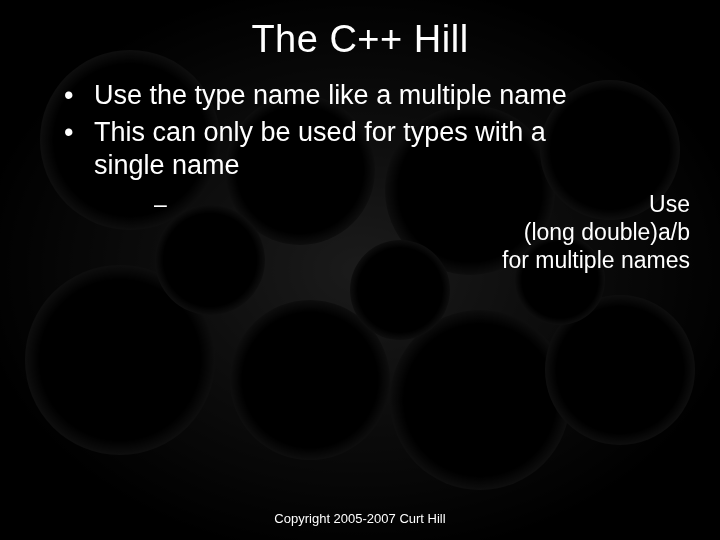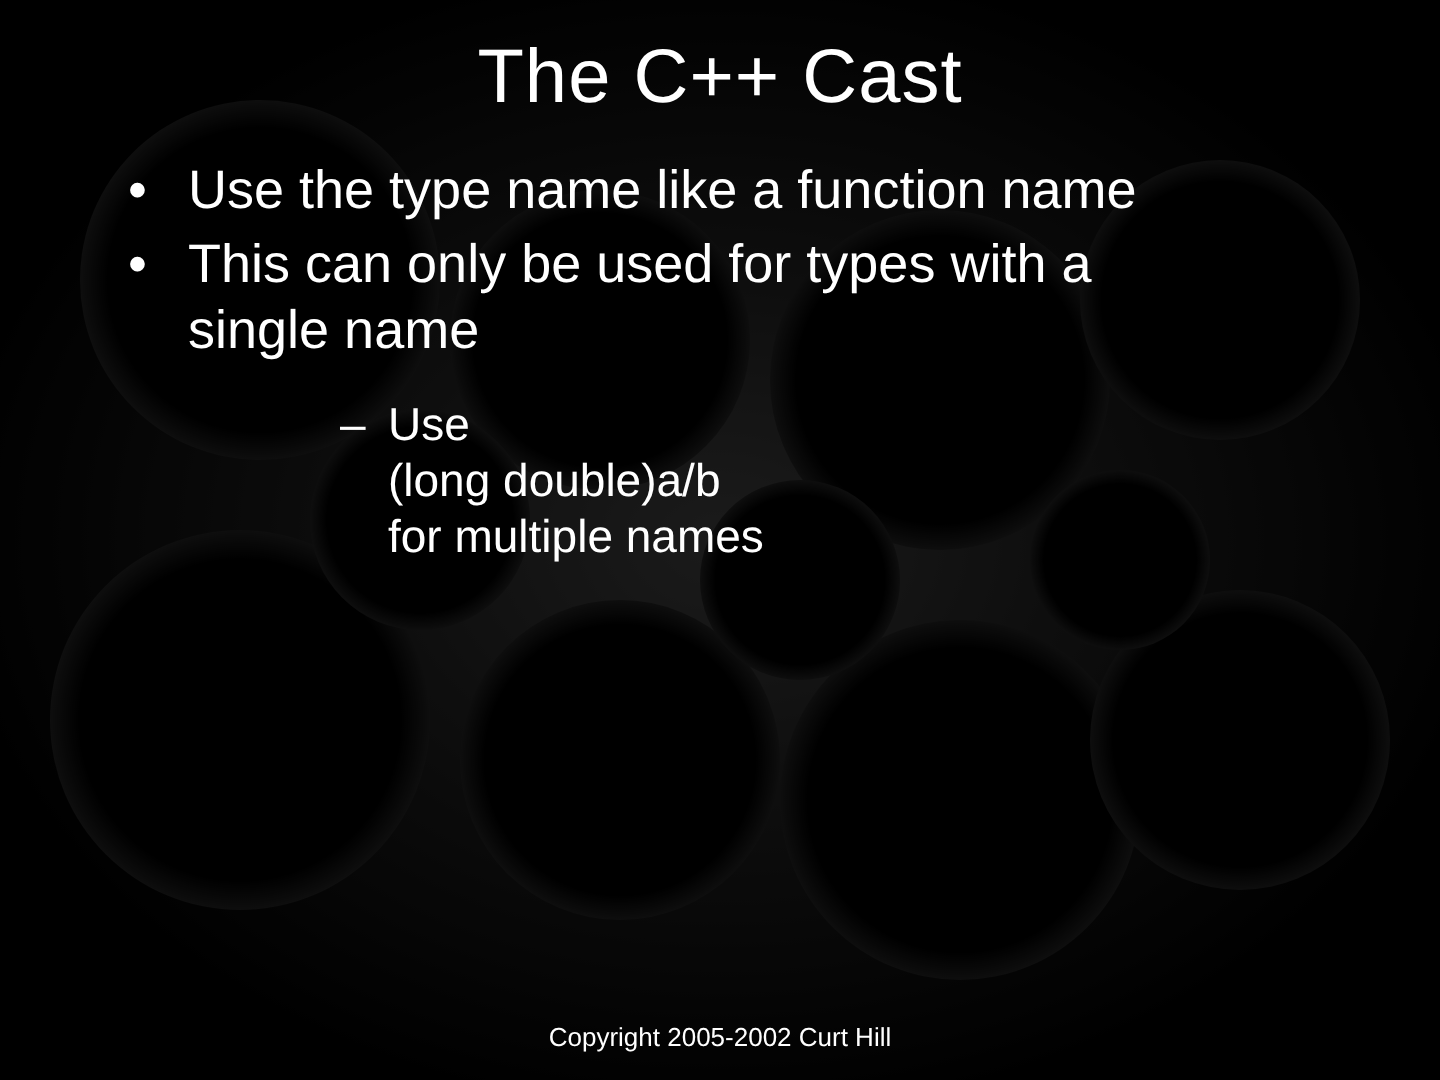--- a/index.html
+++ b/index.html
@@ -63,21 +63,22 @@
   ul.sub {
     list-style: none;
     margin: 8px 0 0 60px;
     padding: 0;
     font-size: 23px;
     line-height: 1.22;
   }
   ul.sub > li {
     position: relative;
     padding-left: 24px;
-    margin: 16px;
+    margin: 0;
+    text-align: right;
   }
   ul.sub > li::before {
     content: "–";
     position: absolute;
     left: 0;
     top: 0;
     font-size: 23px;
     line-height: 1.22;
   }
   .footer {
@@ -117,23 +118,23 @@
     <circle cx="120" cy="360" r="95" fill="url(#g2)"></circle>
     <circle cx="310" cy="380" r="80" fill="url(#g2)"></circle>
     <circle cx="480" cy="400" r="90" fill="url(#g2)"></circle>
     <circle cx="620" cy="370" r="75" fill="url(#g2)"></circle>
     <circle cx="210" cy="260" r="55" fill="url(#g2)"></circle>
     <circle cx="400" cy="290" r="50" fill="url(#g2)"></circle>
     <circle cx="560" cy="280" r="45" fill="url(#g2)"></circle>
   </svg>
 
   <div class="content">
-    <div class="title">The C++ Cast</div>
+    <div class="title">The C++ Hill</div>
     <ul class="top" id="bullets">
-        <li>Use the type name like a function name</li>
+        <li>Use the type name like a multiple name</li>
         <li>This can only be used for types with a<br>single name<ul class="sub">
             <li>Use<br>(long double)a/b<br>for multiple names</li>
           </ul></li>
       </ul>
   </div>
 
-  <div class="footer">Copyright 2005-2002 Curt Hill</div>
+  <div class="footer">Copyright 2005-2007 Curt Hill</div>
 </div>
 
 </body></html>

